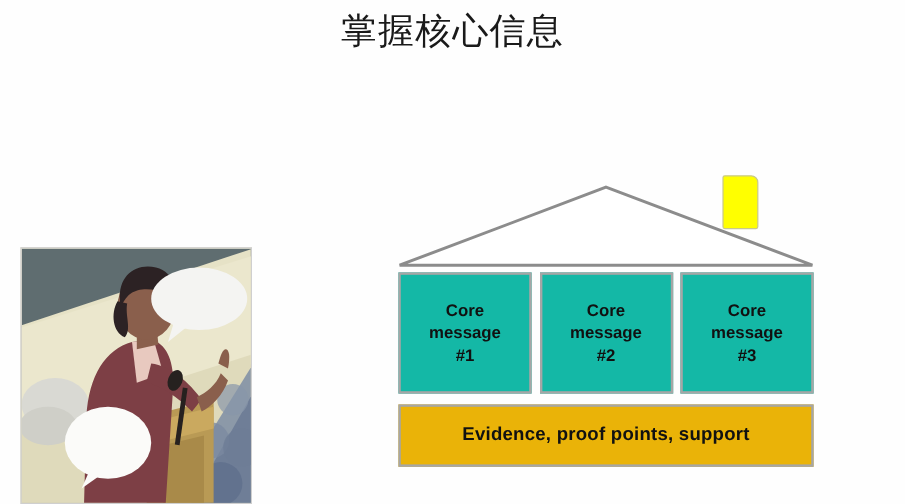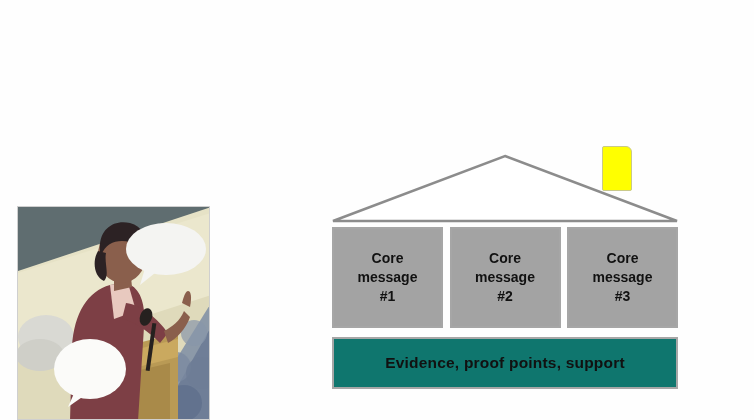--- a/index.html
+++ b/index.html
@@ -96,55 +96,56 @@
     top: 87px;
     width: 346px;
     height: 101px;
     display: flex;
     justify-content: space-between;
   }
   .core-box {
     width: 111px;
     height: 101px;
     border: 2px solid #a6a6a6;
-    background: #a3a3a3;
+    background: #14b8a6;
     box-sizing: border-box;
     display: flex;
     align-items: center;
     justify-content: center;
     text-align: center;
     font-size: 14px;
     font-weight: bold;
     line-height: 19px;
     color: #111;
   }
   .core-box .core-text { white-space: pre-line; }
 
   #evidence-bar {
     position: absolute;
     left: 2px;
     top: 197px;
     width: 346px;
     height: 52px;
     border: 2px solid #a6a6a6;
-    background: #0f766e;
+    background: #eab308;
     box-sizing: border-box;
     display: flex;
     align-items: center;
     justify-content: center;
     font-size: 15.5px;
     font-weight: bold;
     color: #111;
     letter-spacing: 0.2px;
   }
 </style>
 </head>
 <body>
 
 <div id="title-block">
+  <div id="title-line-1">掌握核心信息</div>
 </div>
 
 <div id="illustration">
   <svg width="193" height="214" viewBox="0 0 193 214">
 
     <rect x="0" y="0" width="193" height="214" fill="#5f6d70"></rect>
 
     <polygon points="0,64 193,0 193,214 0,214" fill="#e6e2c6"></polygon>
     <polygon points="0,66 193,6 193,96 0,156" fill="#ebe7cd"></polygon>
 

